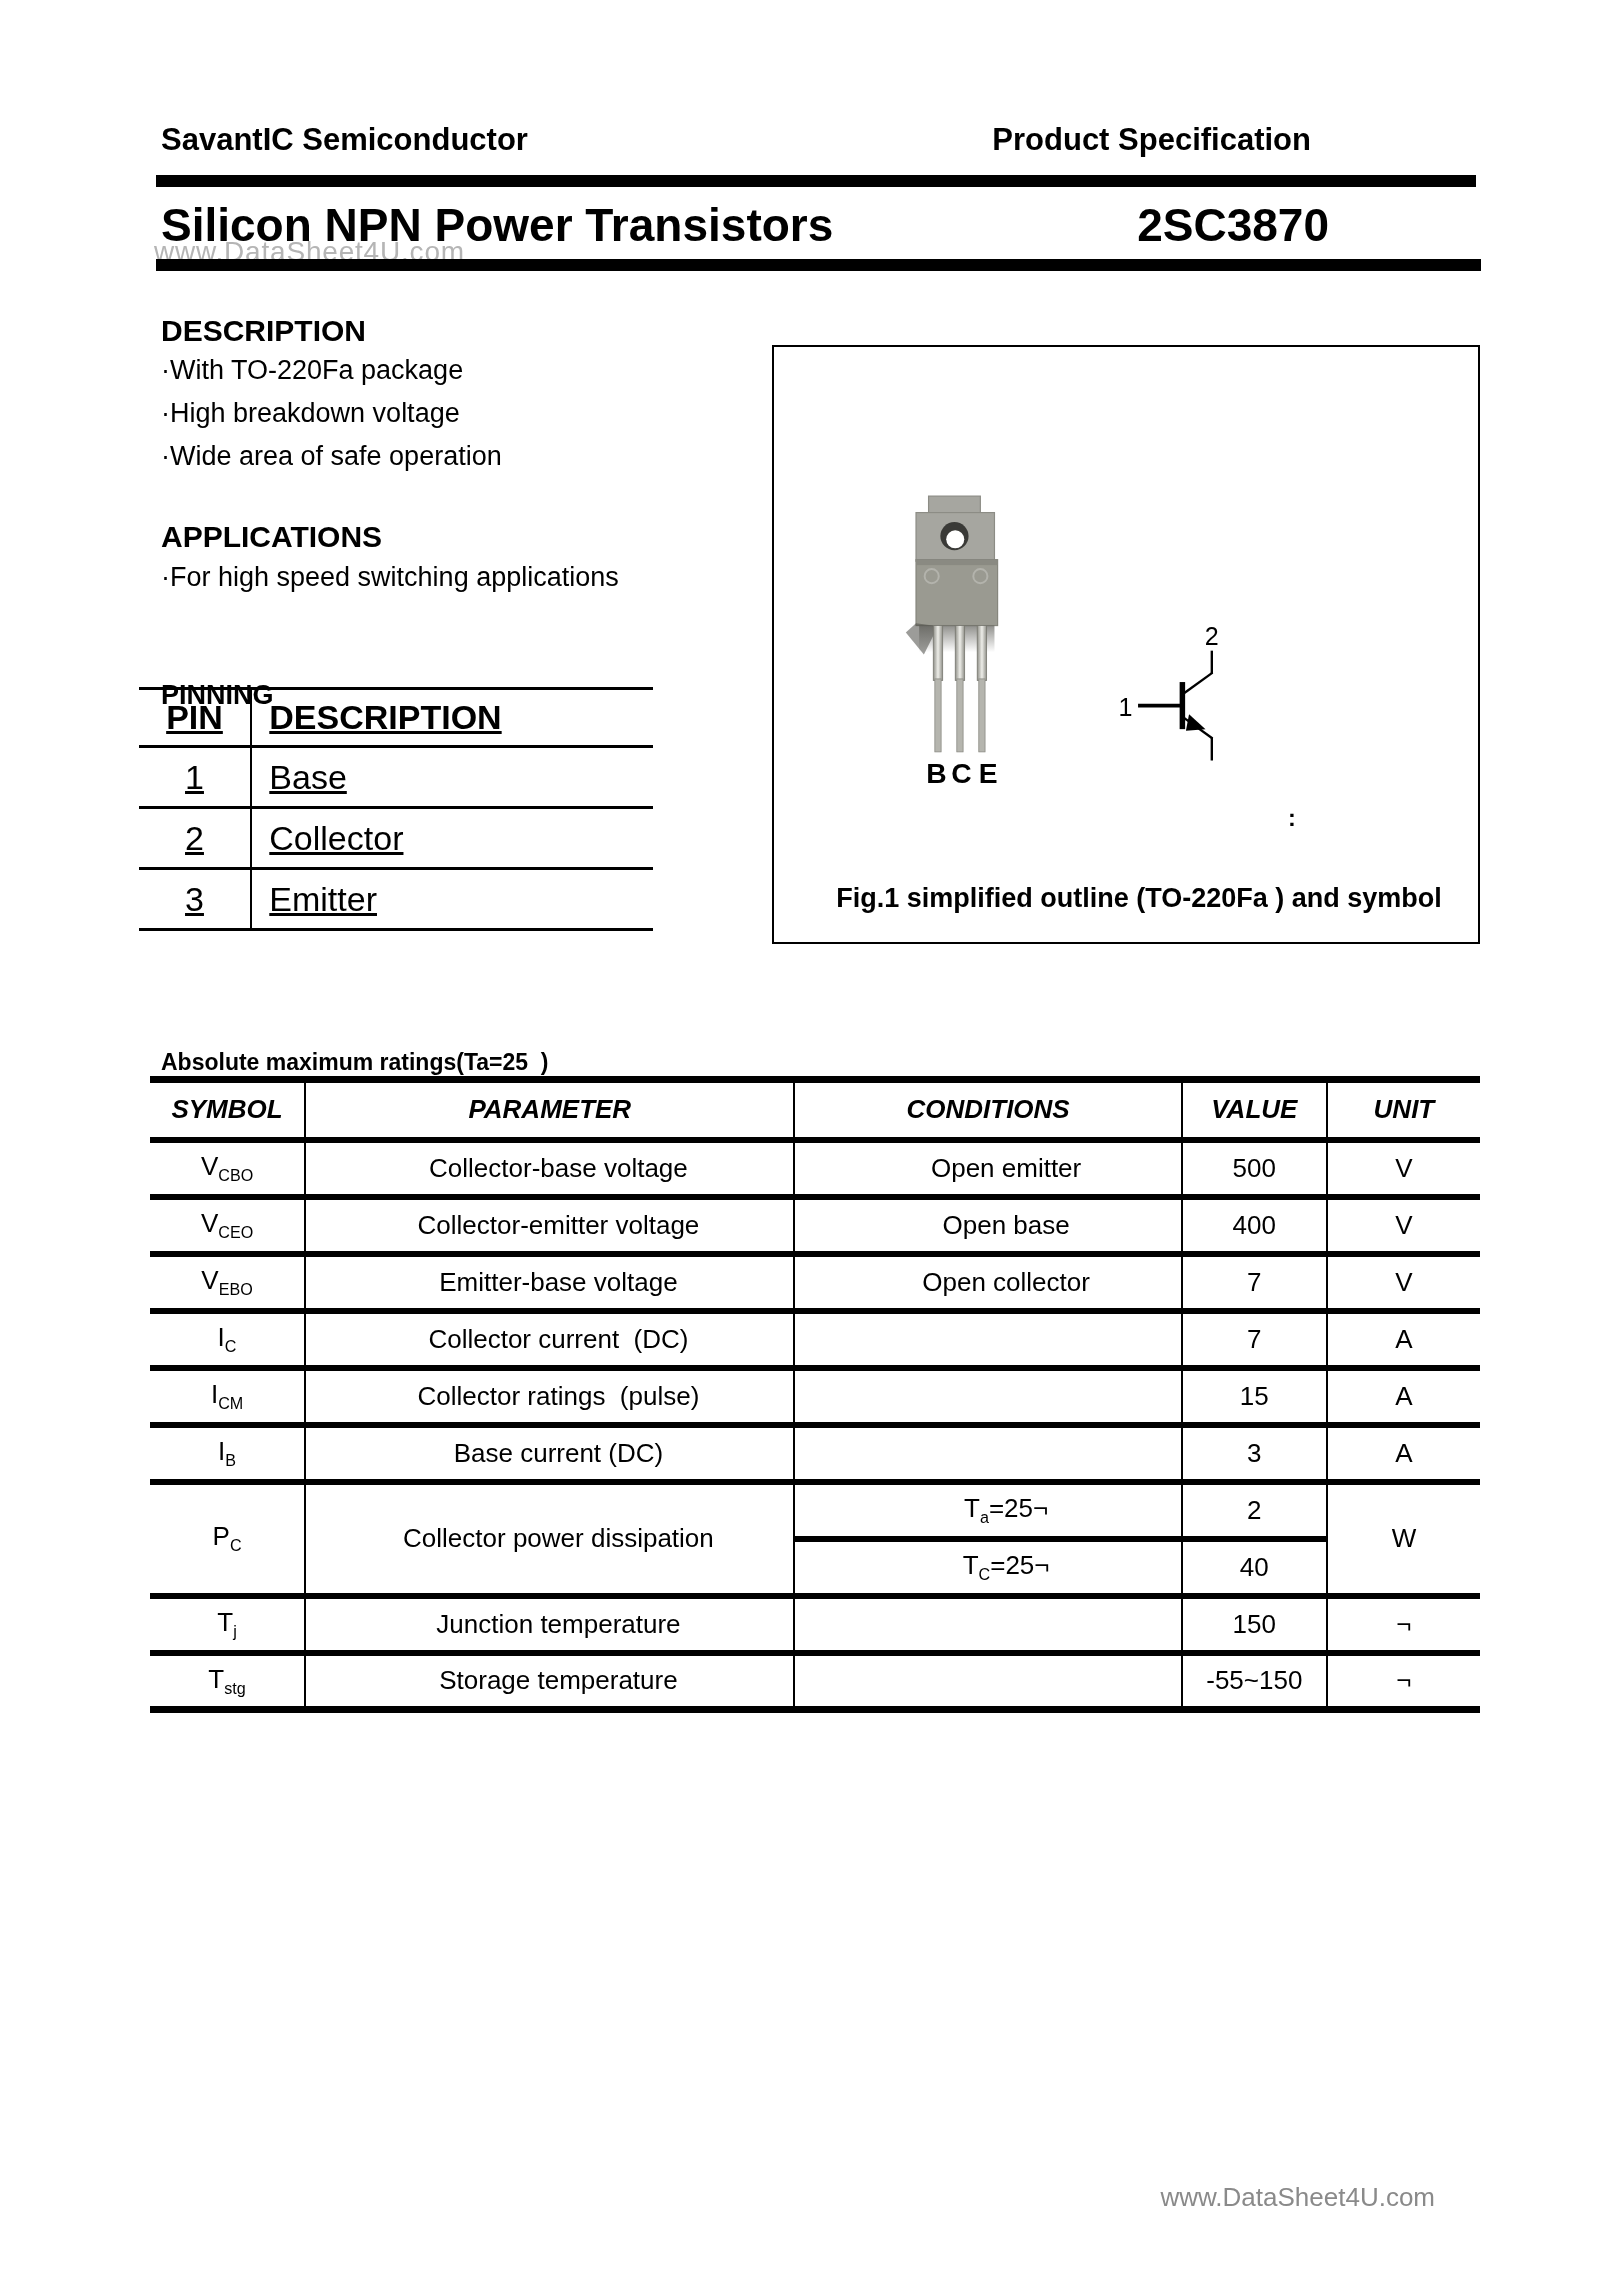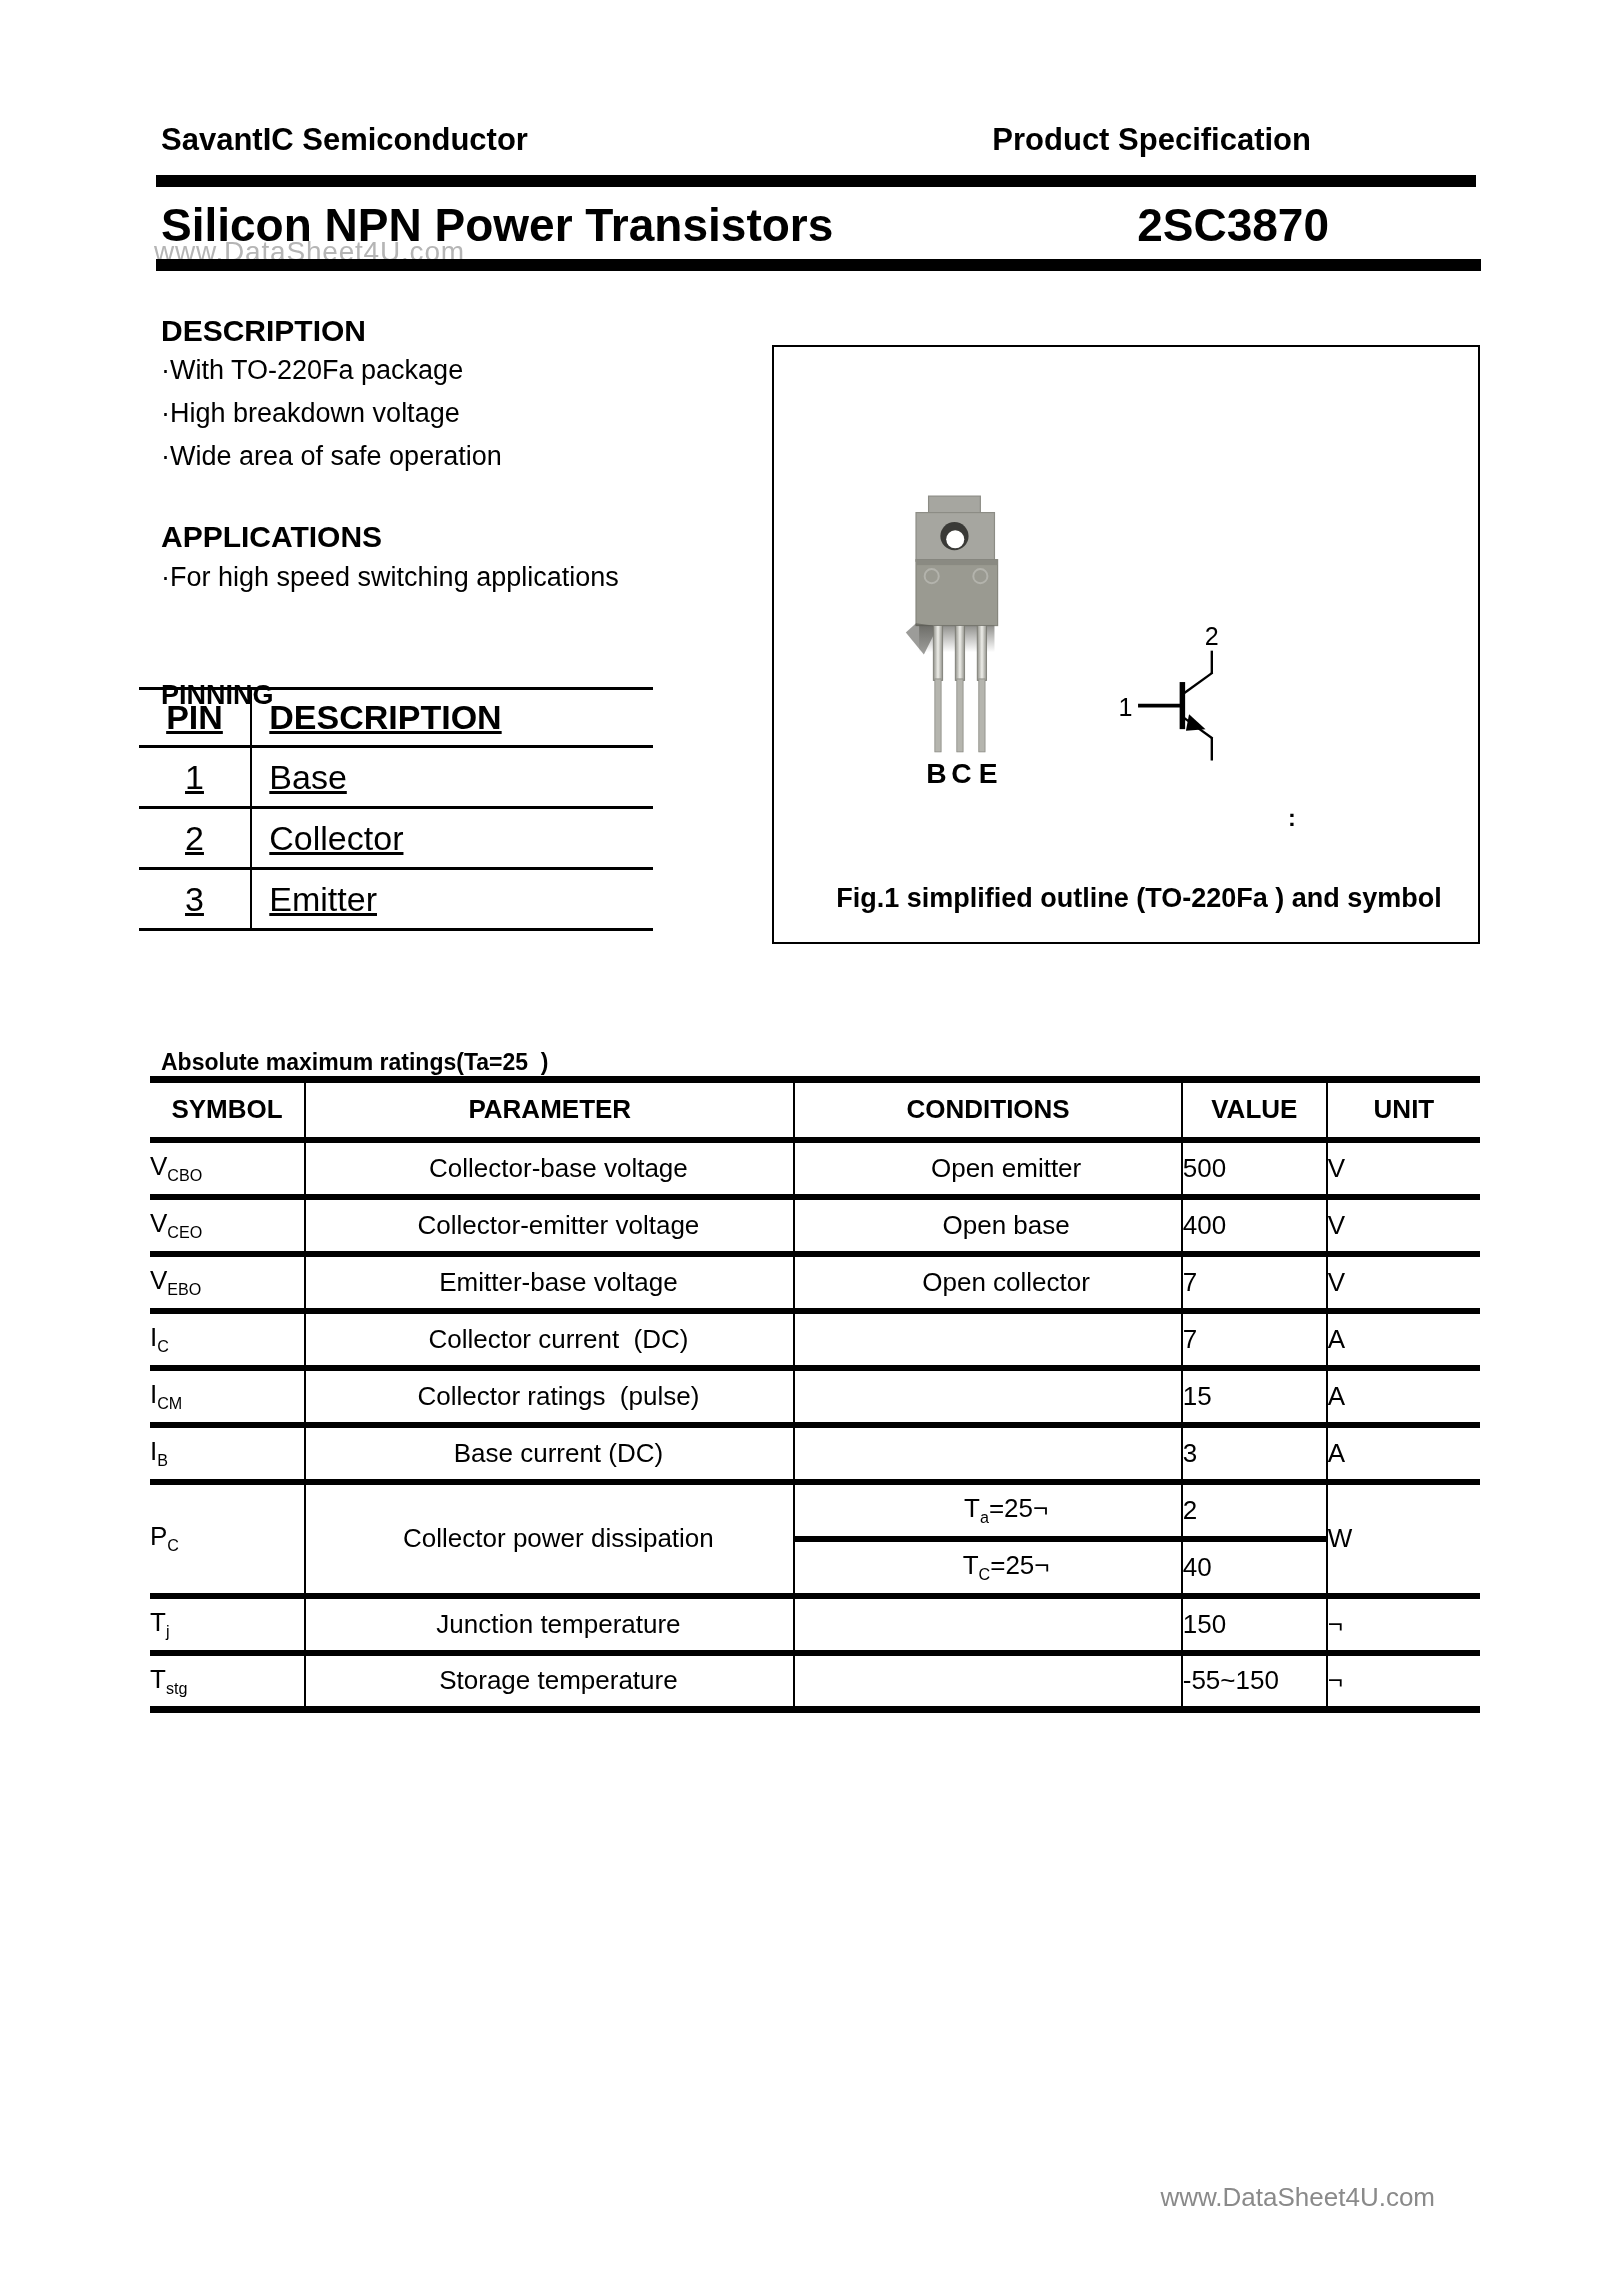--- a/index.html
+++ b/index.html
@@ -45,23 +45,23 @@
 
   
   .amr-head { left:161px; top:1049px; font-size:23px; font-weight:bold; white-space:pre; }
   .rt { left:150px; top:1076px; width:1330px; border-collapse:collapse; table-layout:fixed;
         border-top:7.9px solid #000; border-bottom:7px solid #000; }
   .rt th, .rt td { border:2.4px solid #000; border-top-width:6.3px; border-bottom-width:6.3px;
         font-size:26px; white-space:pre; }
   .rt th { font-weight:bold; text-align:center; }
   .rt th:first-child, .rt td:first-child { border-left:none; }
   .rt th:last-child,  .rt td:last-child  { border-right:none; }
-  .rt thead tr { height:60px; }
+  .rt thead tr { height:60px;font-style:italic; }
   .rt tbody tr { height:57px; }
-  .rt .c { text-align:left; }
+  .rt .c { text-align:center; }
   .rt .param { text-align:center; padding-left:17.3px; }
   .rt .cond  { text-align:center; padding-left:36px; }
   sub { font-size:0.62em; }
 
   
   .wm-footer { right:103px; top:2182px; font-size:26px; color:#8a8a8a; }
 
   svg text { font-family:"Liberation Sans", sans-serif; }
 </style>
 </head>

